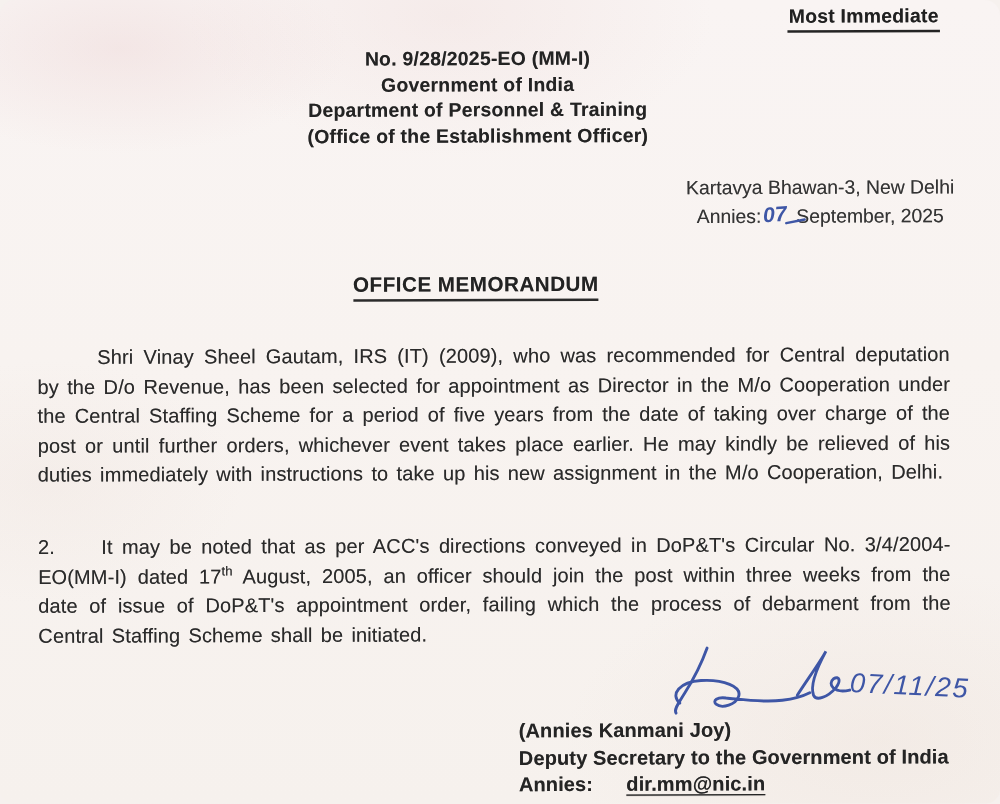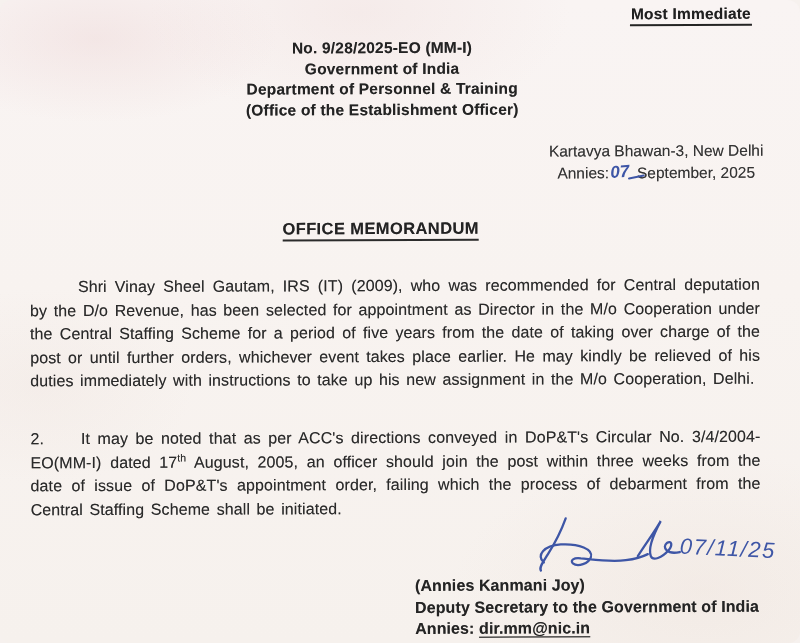--- a/index.html
+++ b/index.html
@@ -72,21 +72,21 @@
     position: absolute; left: 679px; top: 537px;
     color: var(--ink); font-size: 22px; font-style: italic;
     letter-spacing: 1.5px; white-space: nowrap; transform: rotate(3deg);
     text-shadow: none;
   }
   .sig-block {
     position: absolute; top: 575px; right: 42px;
     font-weight: bold; font-size: 16px;
     line-height: 21.5px; color: #242424; letter-spacing: 0.1px;
   }
-  .email-value { text-decoration: underline; text-underline-offset: 2.5px; }
+  .email-value { text-decoration: underline; text-underline-offset: 2.5px; margin-left: 22px; }
 </style>
 </head>
 <body>
 
 <div class="page">
   <div class="content">
 
     <div class="priority-tag">Most Immediate</div>
 
     <div class="letterhead">

